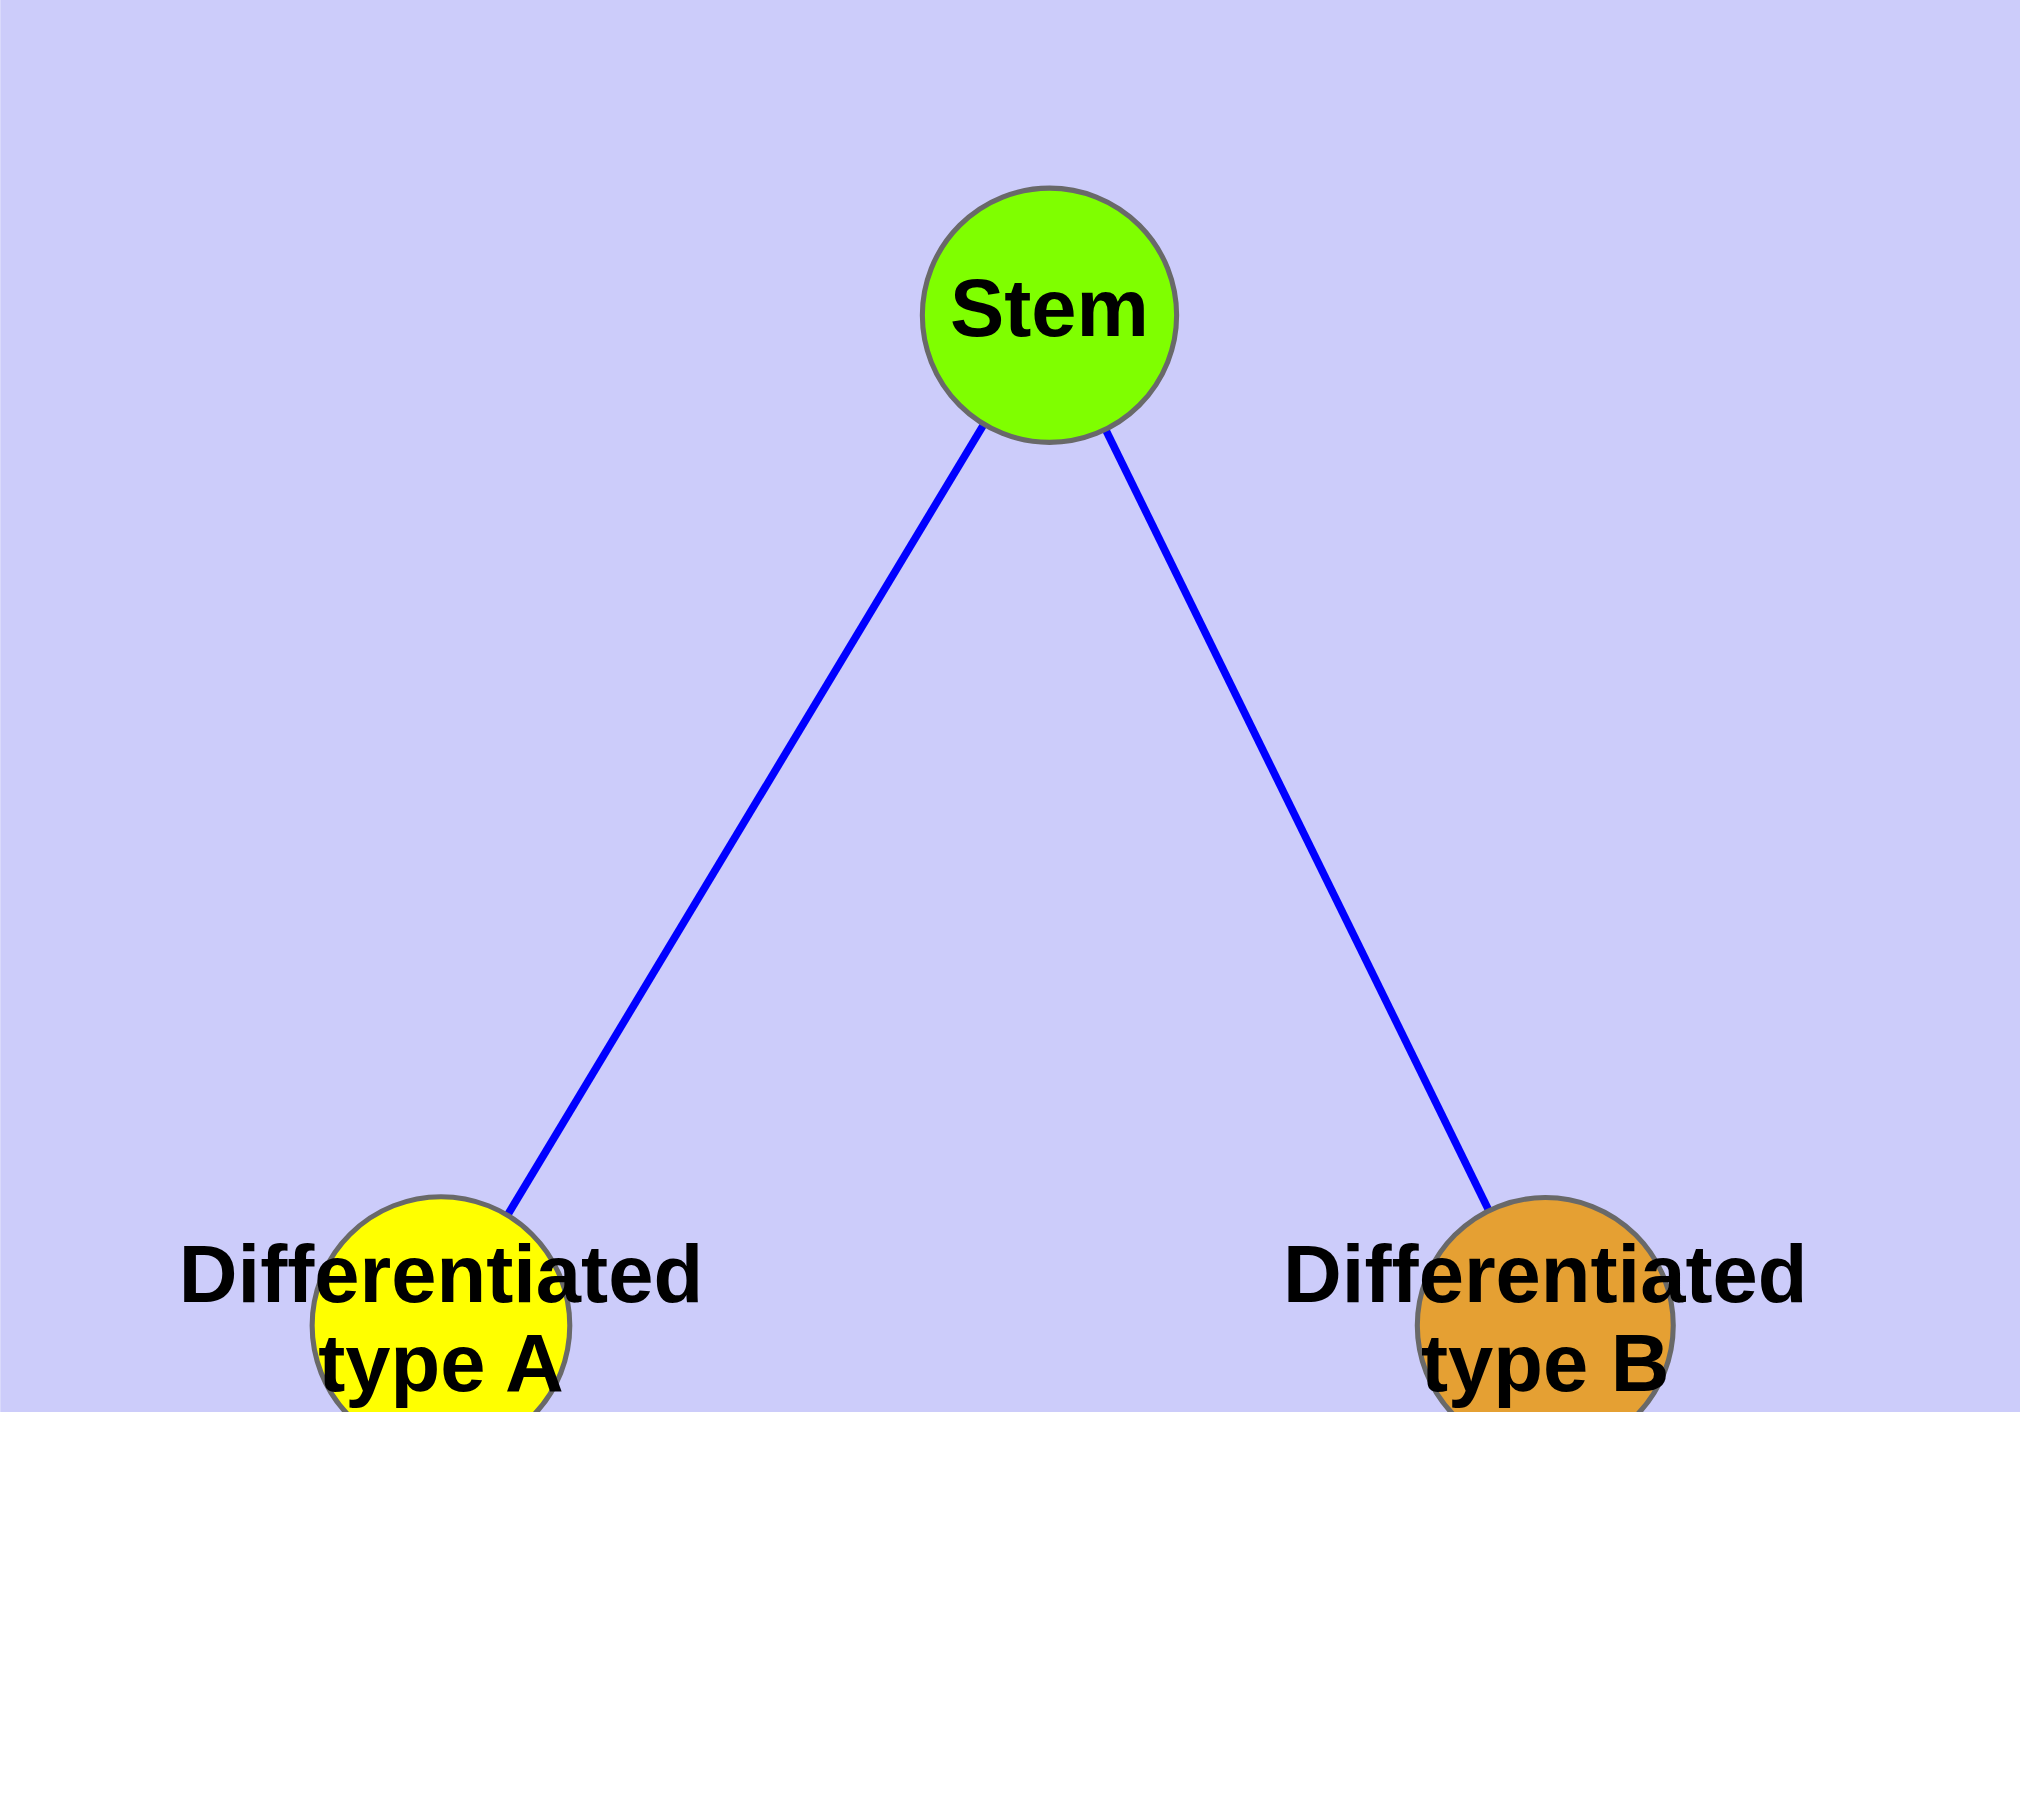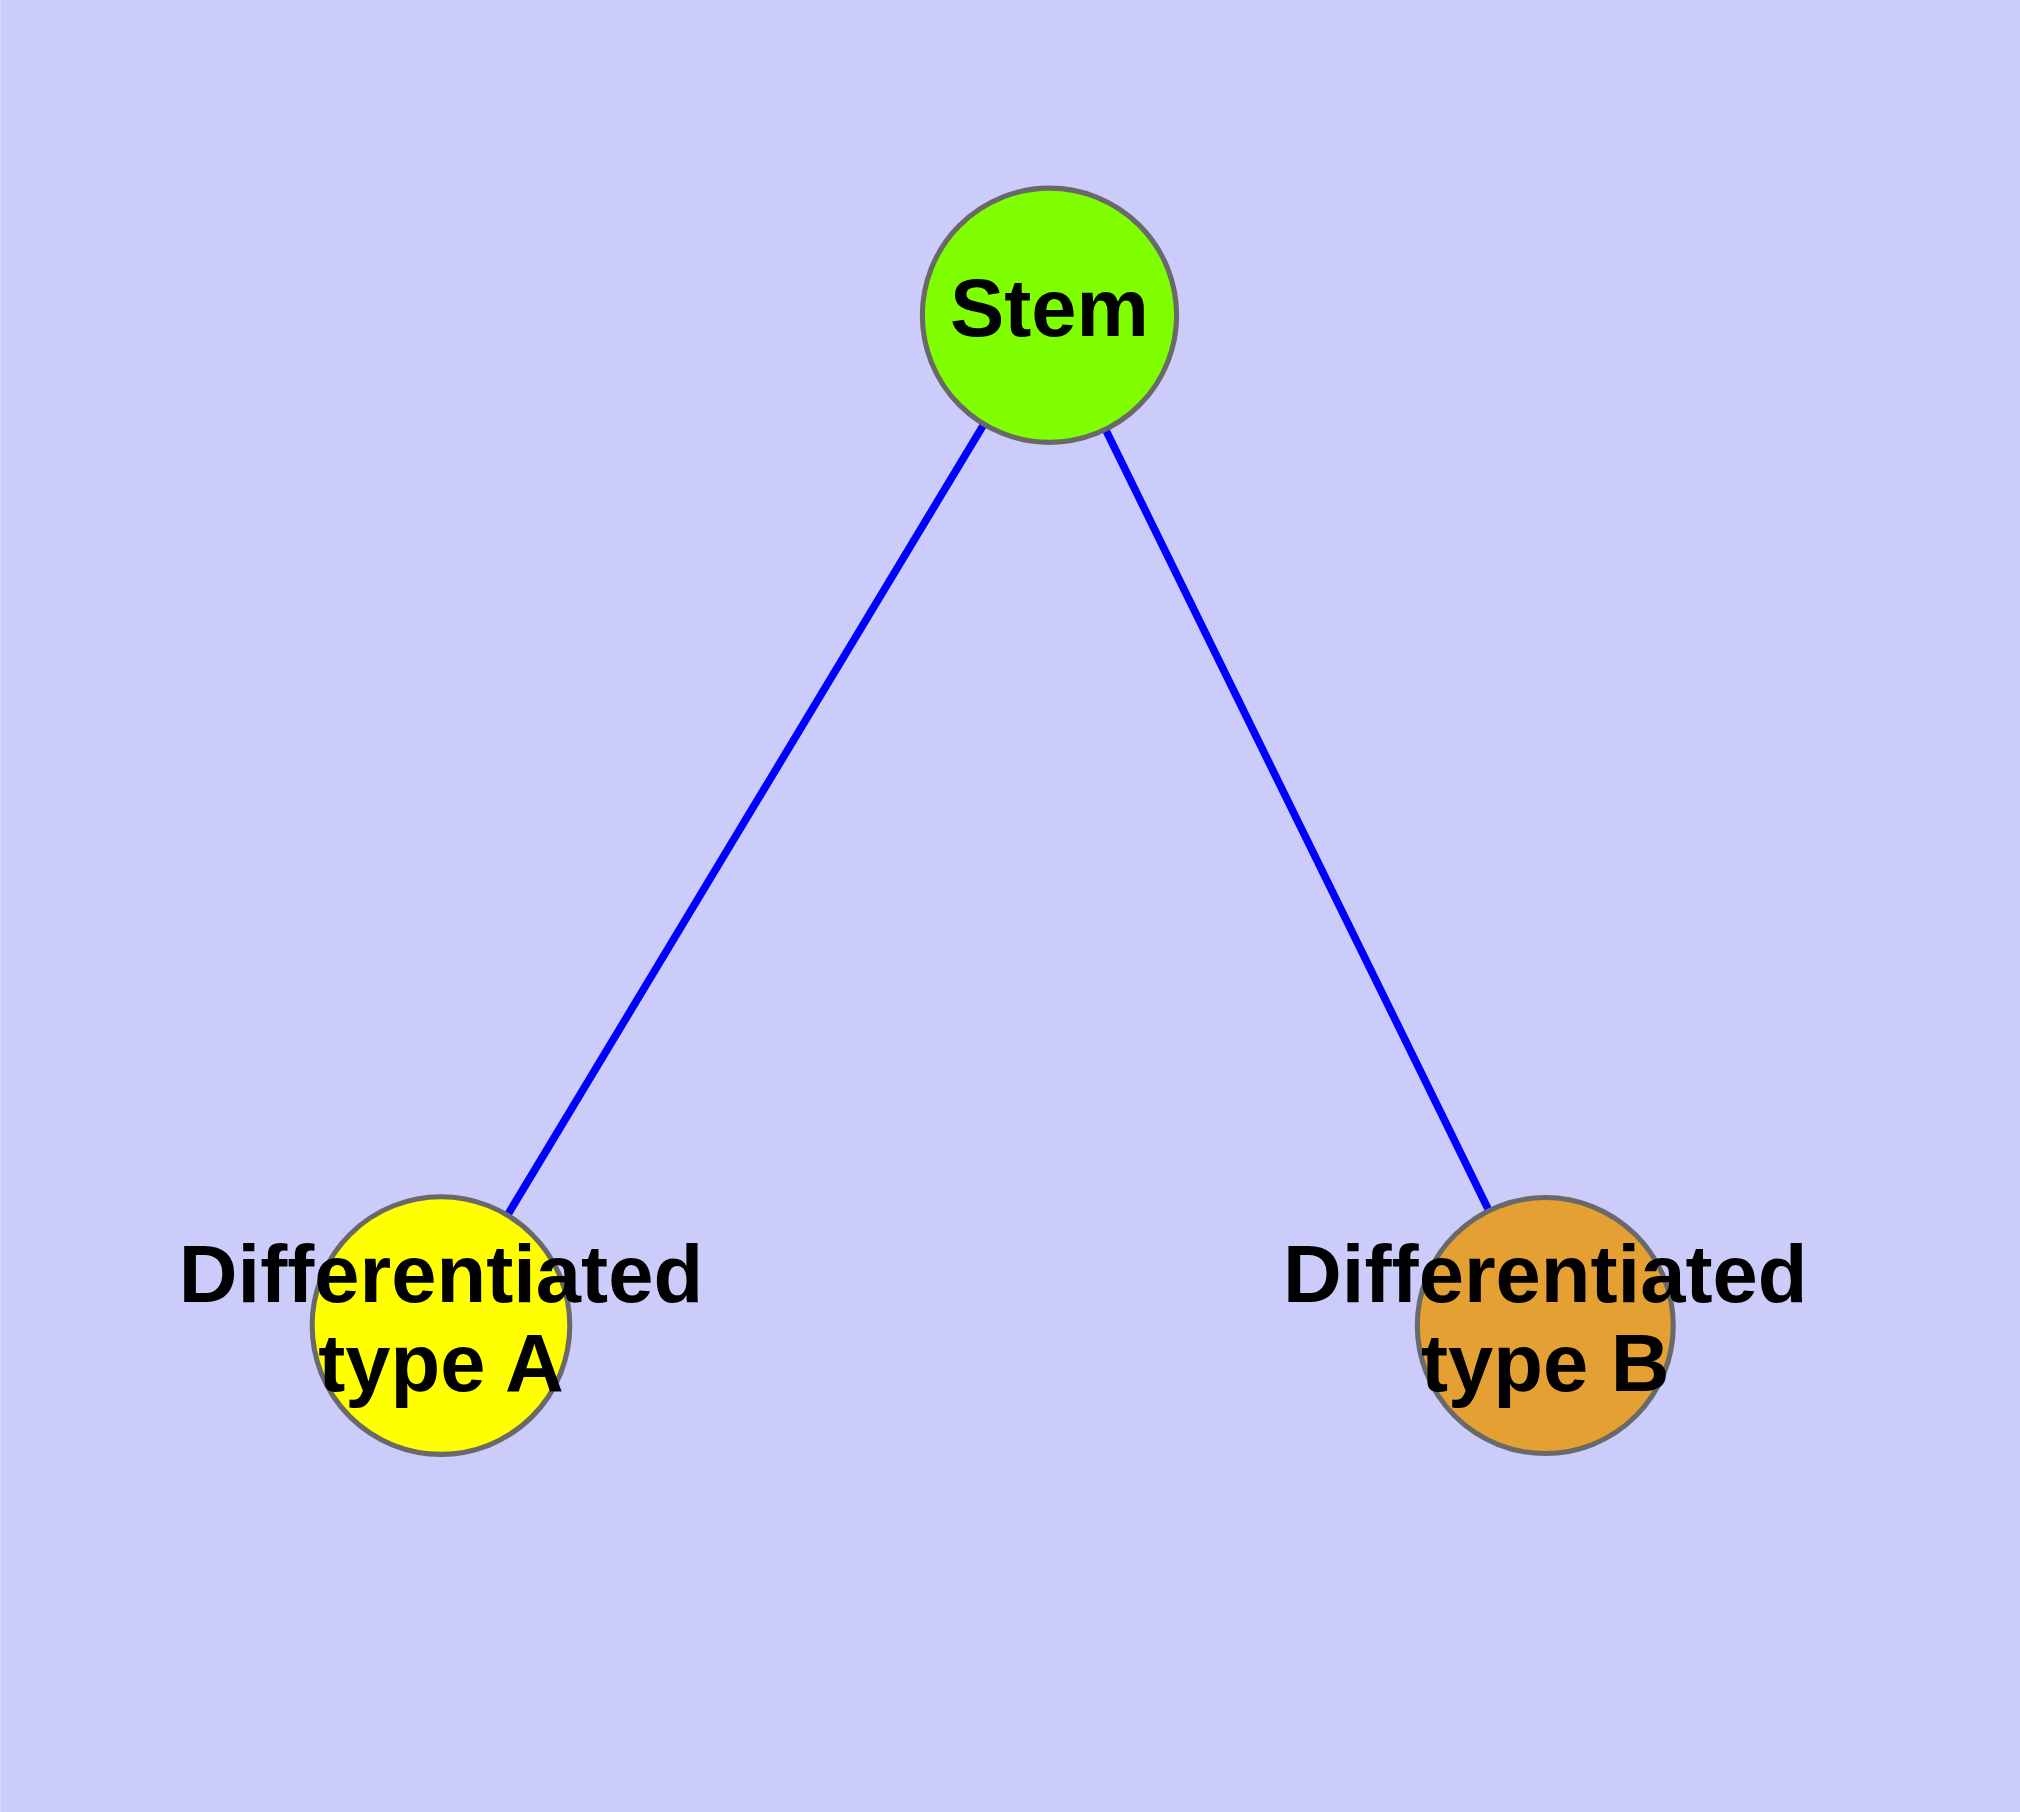--- a/index.html
+++ b/index.html
@@ -27,21 +27,21 @@
     font-weight: bold;
     fill: #000000;
     text-anchor: middle;
     dominant-baseline: middle;
     paint-order: normal;
   }
 </style>
 </head>
 <body style="background: rgb(255, 255, 255);">
 
-<div id="canvas" style="width: 2021px; height: 1812px; text-align: right;">
+<div id="canvas" style="width: 2021px; height: 1412px; text-align: right;">
   <svg id="graph-svg" viewBox="0 0 2384 2138" xmlns="http://www.w3.org/2000/svg" style="width: 2021px; height: 1812px;">
 
     <rect id="bg-rect" x="0" y="0" width="2384" height="2138" fill="#ccccfa"></rect>
 
     <g id="edge-layer">
         <line x1="1238" y1="372" x2="520" y2="1564" stroke="#0000ff" stroke-width="9" stroke-linecap="butt" id="stem-to-diff_a"></line>
         <line x1="1238" y1="372" x2="1823" y2="1564" stroke="#0000ff" stroke-width="9" stroke-linecap="butt" id="stem-to-diff_b"></line>
       </g>
 
     <g id="node-layer">

